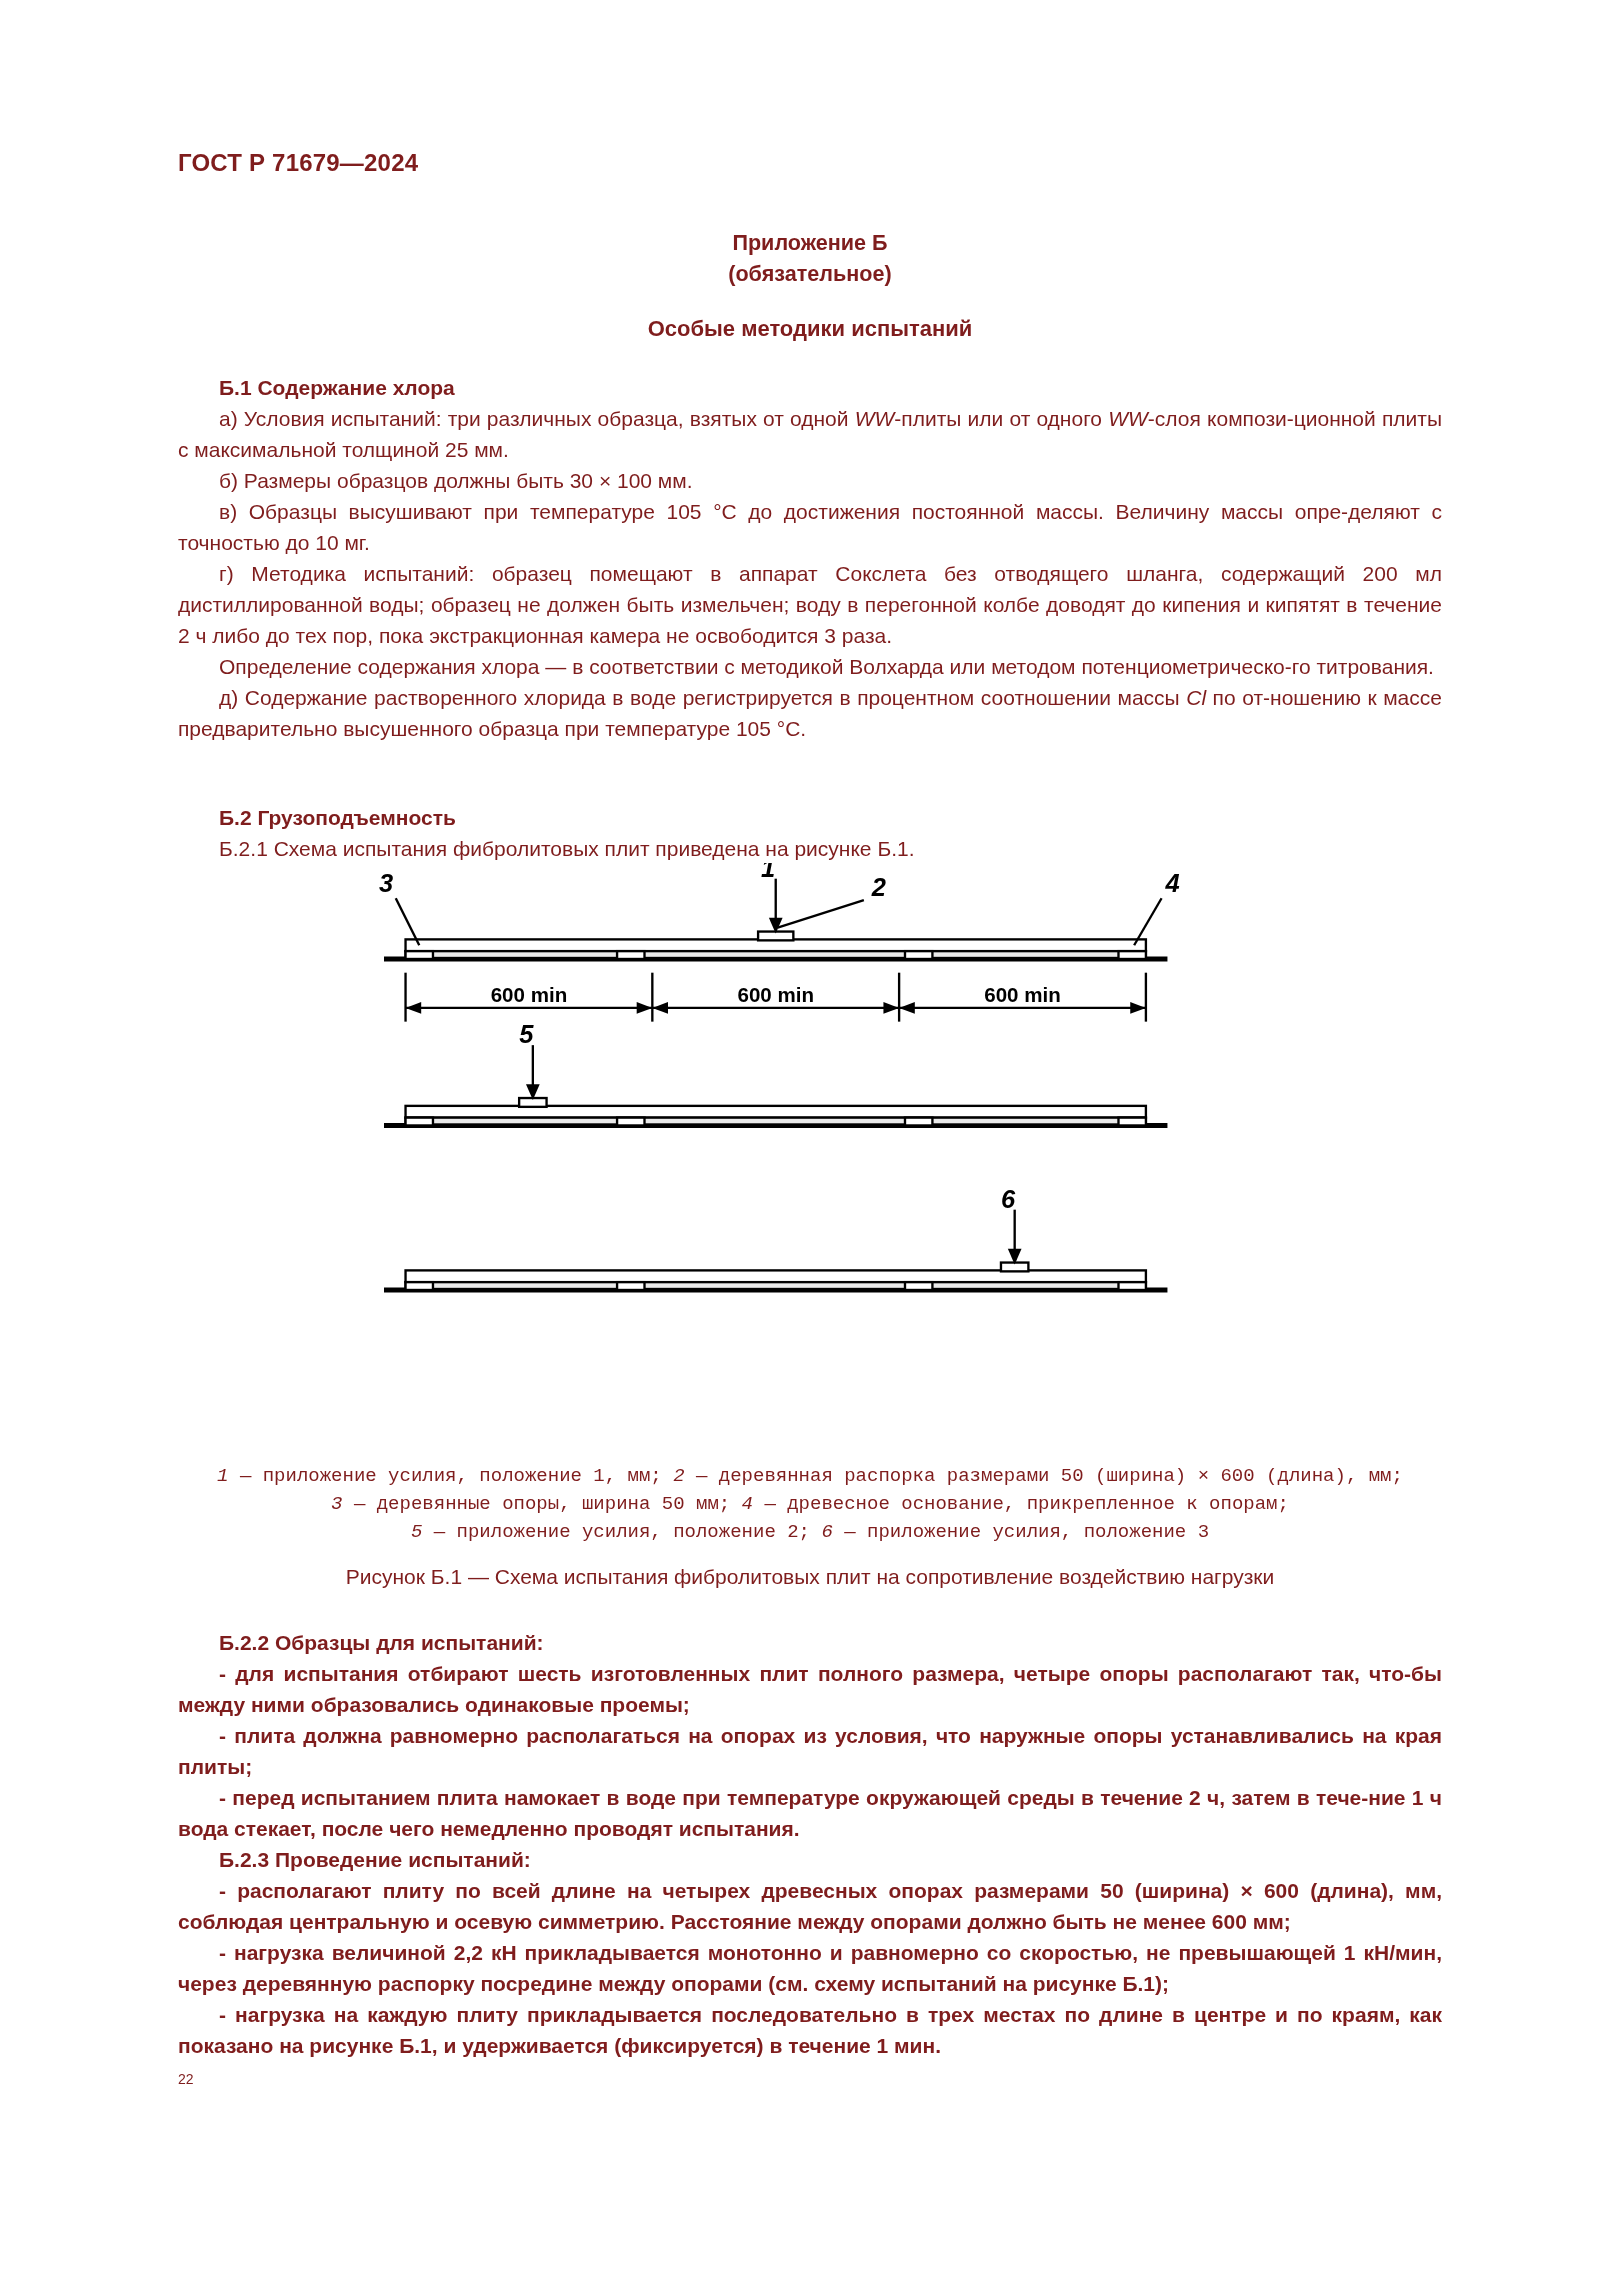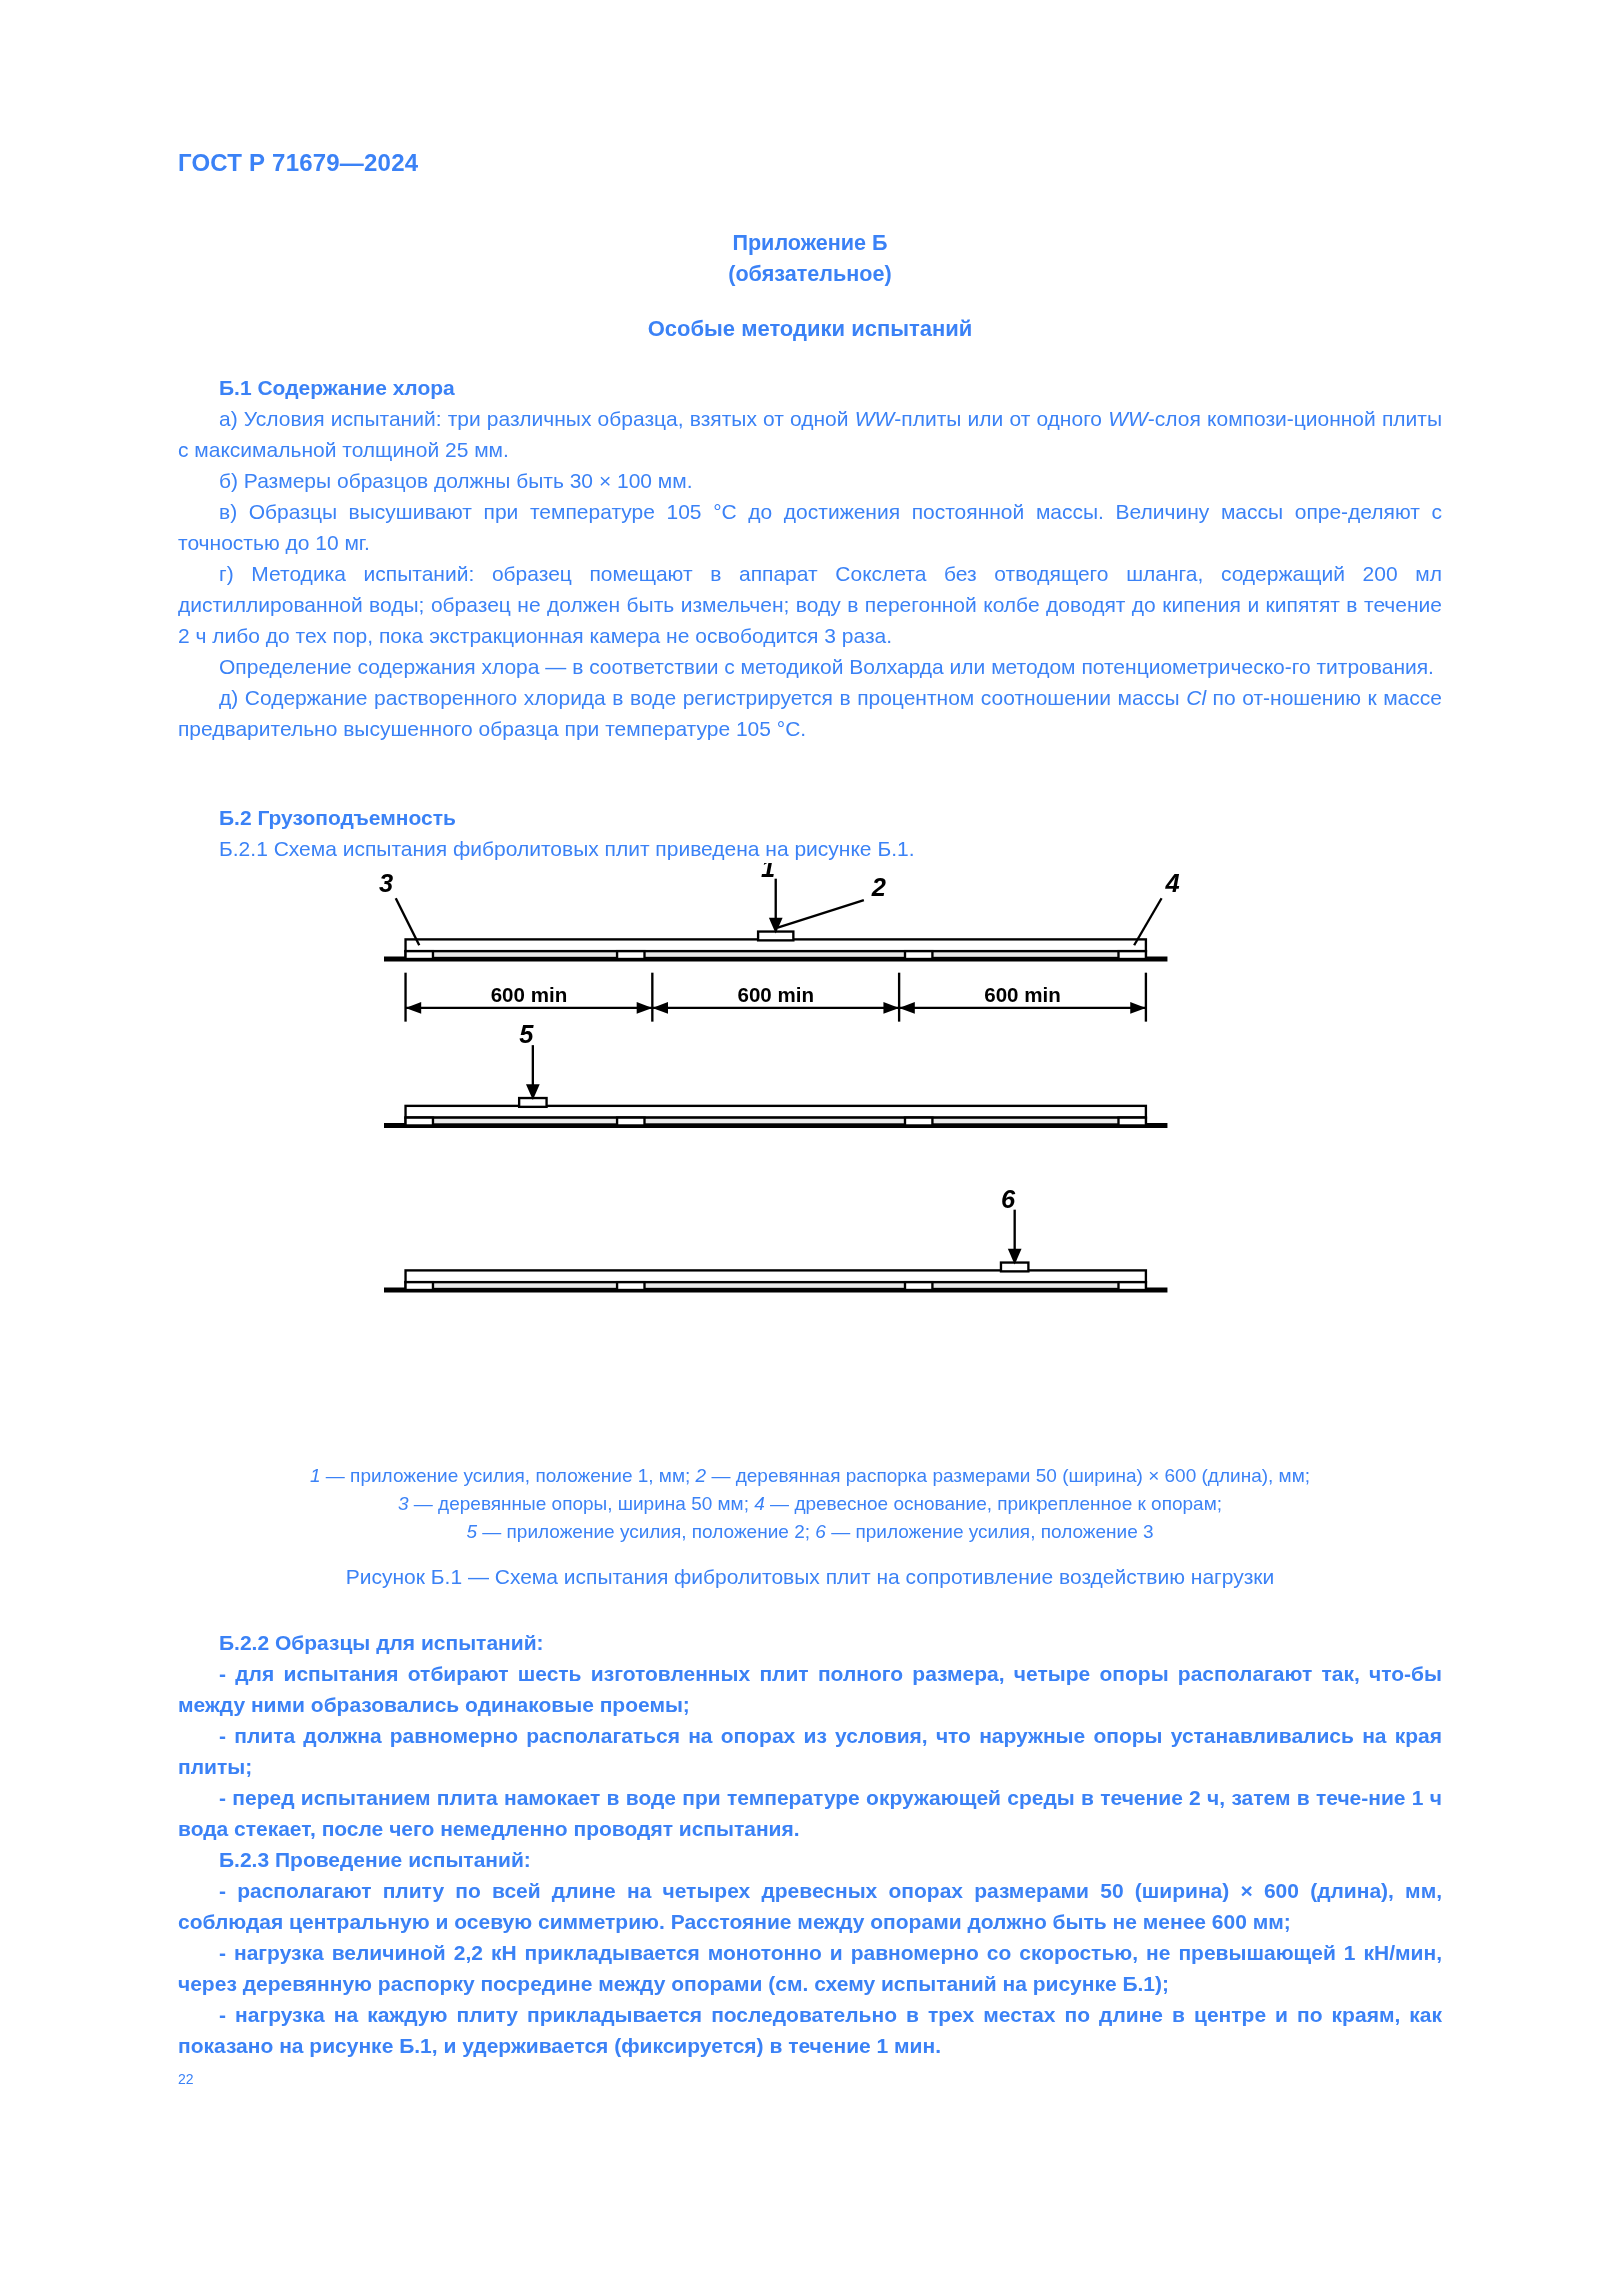--- a/index.html
+++ b/index.html
@@ -6,21 +6,21 @@
     margin: 0;
     padding: 0;
     background: #ffffff;
   }
   .page {
     position: relative;
     width: 1621px;
     height: 2293px;
     background: #ffffff;
     font-family: "Liberation Sans", sans-serif;
-    color: #3b82f6;
+    color: #7f1d1d;
     box-sizing: border-box;
     overflow: hidden;
   }
   .doc-header {
     position: absolute;
     left: 178px;
     top: 149px;
     font-size: 24px;
     font-weight: bold;
     letter-spacing: 0.2px;
@@ -77,20 +77,21 @@
     display: block;
   }
   .fig-caption {
     position: absolute;
     left: 178px;
     top: 1462px;
     width: 1264px;
     text-align: center;
     font-size: 19px;
     line-height: 28px;
+    font-family: Liberation Mono, monospace;
   }
   .fig-title {
     position: absolute;
     left: 178px;
     top: 1565px;
     width: 1264px;
     text-align: center;
     font-size: 21px;
   }
   .page-number {

